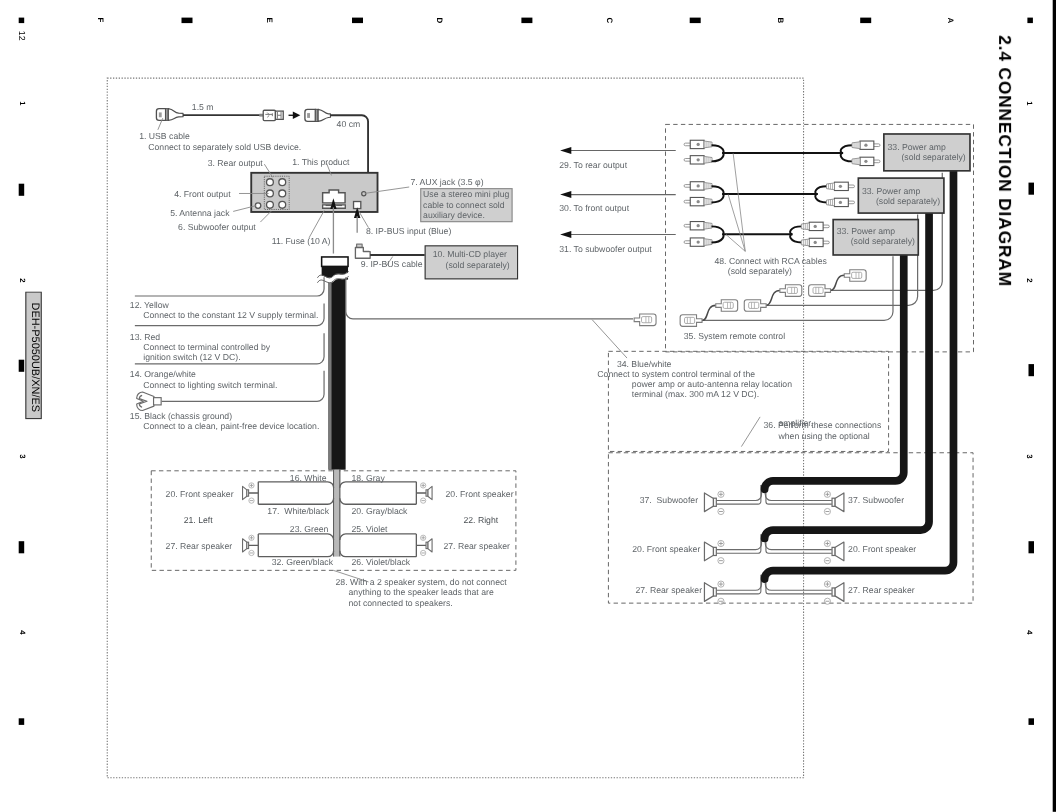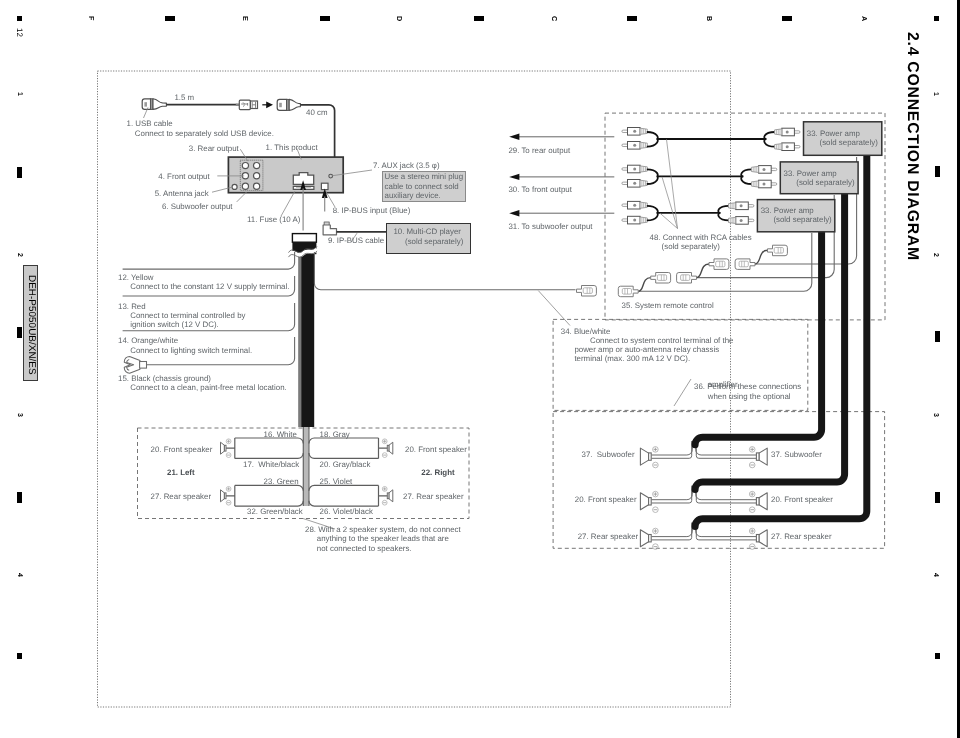--- a/index.html
+++ b/index.html
@@ -5,21 +5,21 @@
 <style>
   html,body{margin:0;padding:0;background:#fff;}
   *{-webkit-font-smoothing:antialiased;text-rendering:geometricPrecision;}
   .t{backface-visibility:hidden;}
   body{width:960px;height:738px;overflow:hidden;font-family:"Liberation Sans",sans-serif;}
   #page{position:relative;width:960px;height:738px;background:#fff;}
   svg.layer{position:absolute;left:0;top:0;width:960px;height:738px;}
   .t{position:absolute;white-space:pre;color:#5f6468;font-size:7.9px;line-height:1;}
   .box{position:absolute;background:#cfcfcf;border:1.3px solid #333;box-sizing:border-box;}
   .boxthin{border:1px solid #8a8a8a;}
-  .tb{font-weight:bold;color:#4a4f53;}
+  .tb{font-weight:normal;color:#4a4f53;}
   .blk{color:#000;}
   .mark{position:absolute;background:#000;}
   .rot{transform-origin:0 0;}
 </style>
 </head>
 <body>
 
 <div id="page">
 
   <div class="mark" style="left:17px;top:16px;width:5px;height:5px"></div>
@@ -411,21 +411,21 @@
   <div class="t" style="left:405.0px;top:238.0px">(sold separately)</div>
 
   <div class="t" style="left:118.0px;top:273.9px">12. Yellow</div>
   <div class="t" style="left:130.2px;top:283.1px">Connect to the constant 12 V supply terminal.</div>
   <div class="t" style="left:118.0px;top:302.6px">13. Red</div>
   <div class="t" style="left:130.2px;top:312.2px">Connect to terminal controlled by</div>
   <div class="t" style="left:130.2px;top:321.4px">ignition switch (12 V DC).</div>
   <div class="t" style="left:118.0px;top:337.4px">14. Orange/white</div>
   <div class="t" style="left:130.2px;top:346.6px">Connect to lighting switch terminal.</div>
   <div class="t" style="left:118.0px;top:375.3px">15. Black (chassis ground)</div>
-  <div class="t" style="left:130.2px;top:384.4px">Connect to a clean, paint-free metal location.</div>
+  <div class="t" style="left:130.2px;top:384.4px">Connect to a clean, paint-free device location.</div>
 
   <div class="t" style="left:150.5px;top:445.6px">20. Front speaker</div>
   <div class="t" style="left:405.0px;top:445.6px">20. Front speaker</div>
   <div class="t" style="left:150.5px;top:493.0px">27. Rear speaker</div>
   <div class="t" style="left:403.1px;top:493.0px">27. Rear speaker</div>
   <div class="t tb" style="left:167.0px;top:469.0px">21. Left</div>
   <div class="t tb" style="left:421.3px;top:469.0px">22. Right</div>
 
   <div class="t" style="left:263.5px;top:430.6px">16. White</div>
   <div class="t" style="left:319.5px;top:430.6px">18. Gray</div>
@@ -450,22 +450,22 @@
   <div class="t" style="left:806.8px;top:129.8px">33. Power amp</div>
   <div class="t" style="left:819.5px;top:138.8px">(sold separately)</div>
   <div class="t" style="left:783.6px;top:169.5px">33. Power amp</div>
   <div class="t" style="left:796.3px;top:178.5px">(sold separately)</div>
   <div class="t" style="left:760.7px;top:207.2px">33. Power amp</div>
   <div class="t" style="left:773.4px;top:216.2px">(sold separately)</div>
 
   <div class="t" style="left:621.6px;top:302.0px">35. System remote control</div>
 
   <div class="t" style="left:560.8px;top:328.3px">34. Blue/white</div>
-  <div class="t" style="left:590px;top:337.2px">Connect to system control terminal of the</div>
-  <div class="t" style="left:574.4px;top:346.2px">power amp or auto-antenna relay chassis</div>
+  <div class="t" style="left:543px;top:337.2px">Connect to system control terminal of the</div>
+  <div class="t" style="left:574.4px;top:346.2px">power amp or auto-antenna relay location</div>
   <div class="t" style="left:574.4px;top:355.4px">terminal (max. 300 mA 12 V DC).</div>
 
   <div class="t" style="left:694.1px;top:382.8px">36. Perform these connections</div>
   <div class="t" style="left:707.7px;top:392.5px">when using the optional</div>
   <div class="t" style="left:707.7px;top:381px">amplifier.</div>
 
   <div class="t" style="left:581.5px;top:451.2px">37.  Subwoofer</div>
   <div class="t" style="left:771.0px;top:451.2px">37. Subwoofer</div>
   <div class="t" style="left:574.8px;top:495.8px">20. Front speaker</div>
   <div class="t" style="left:771.0px;top:495.8px">20. Front speaker</div>

